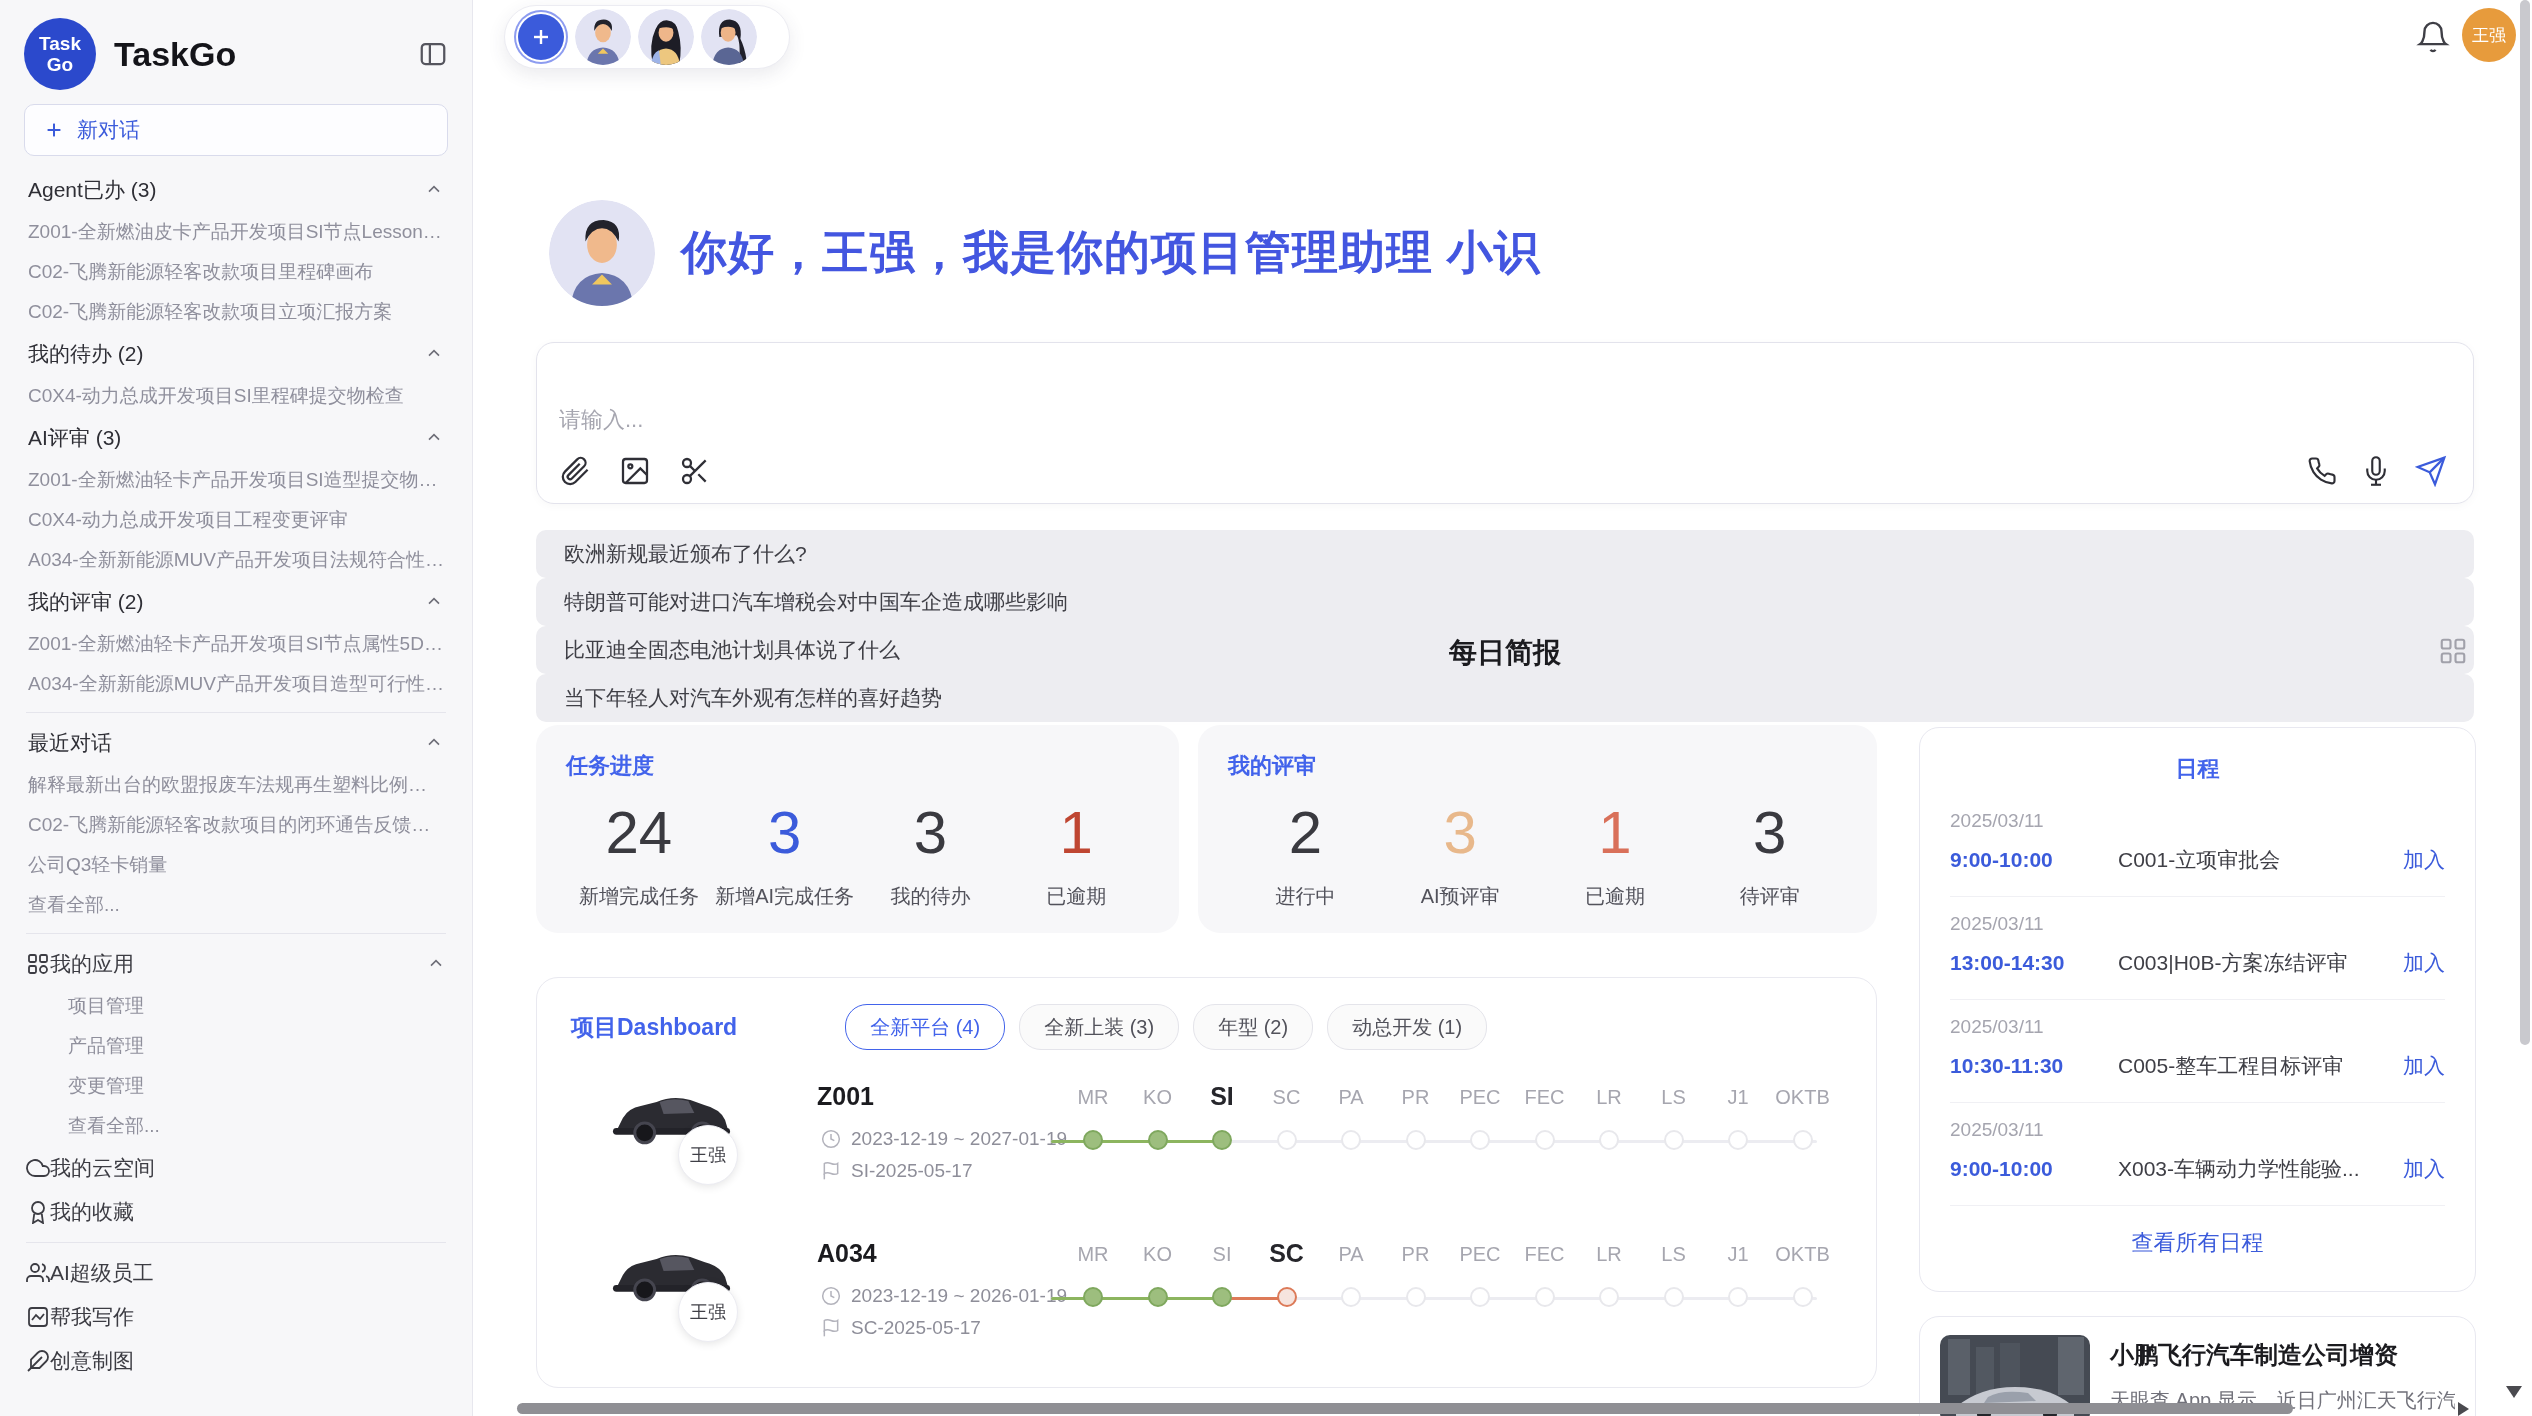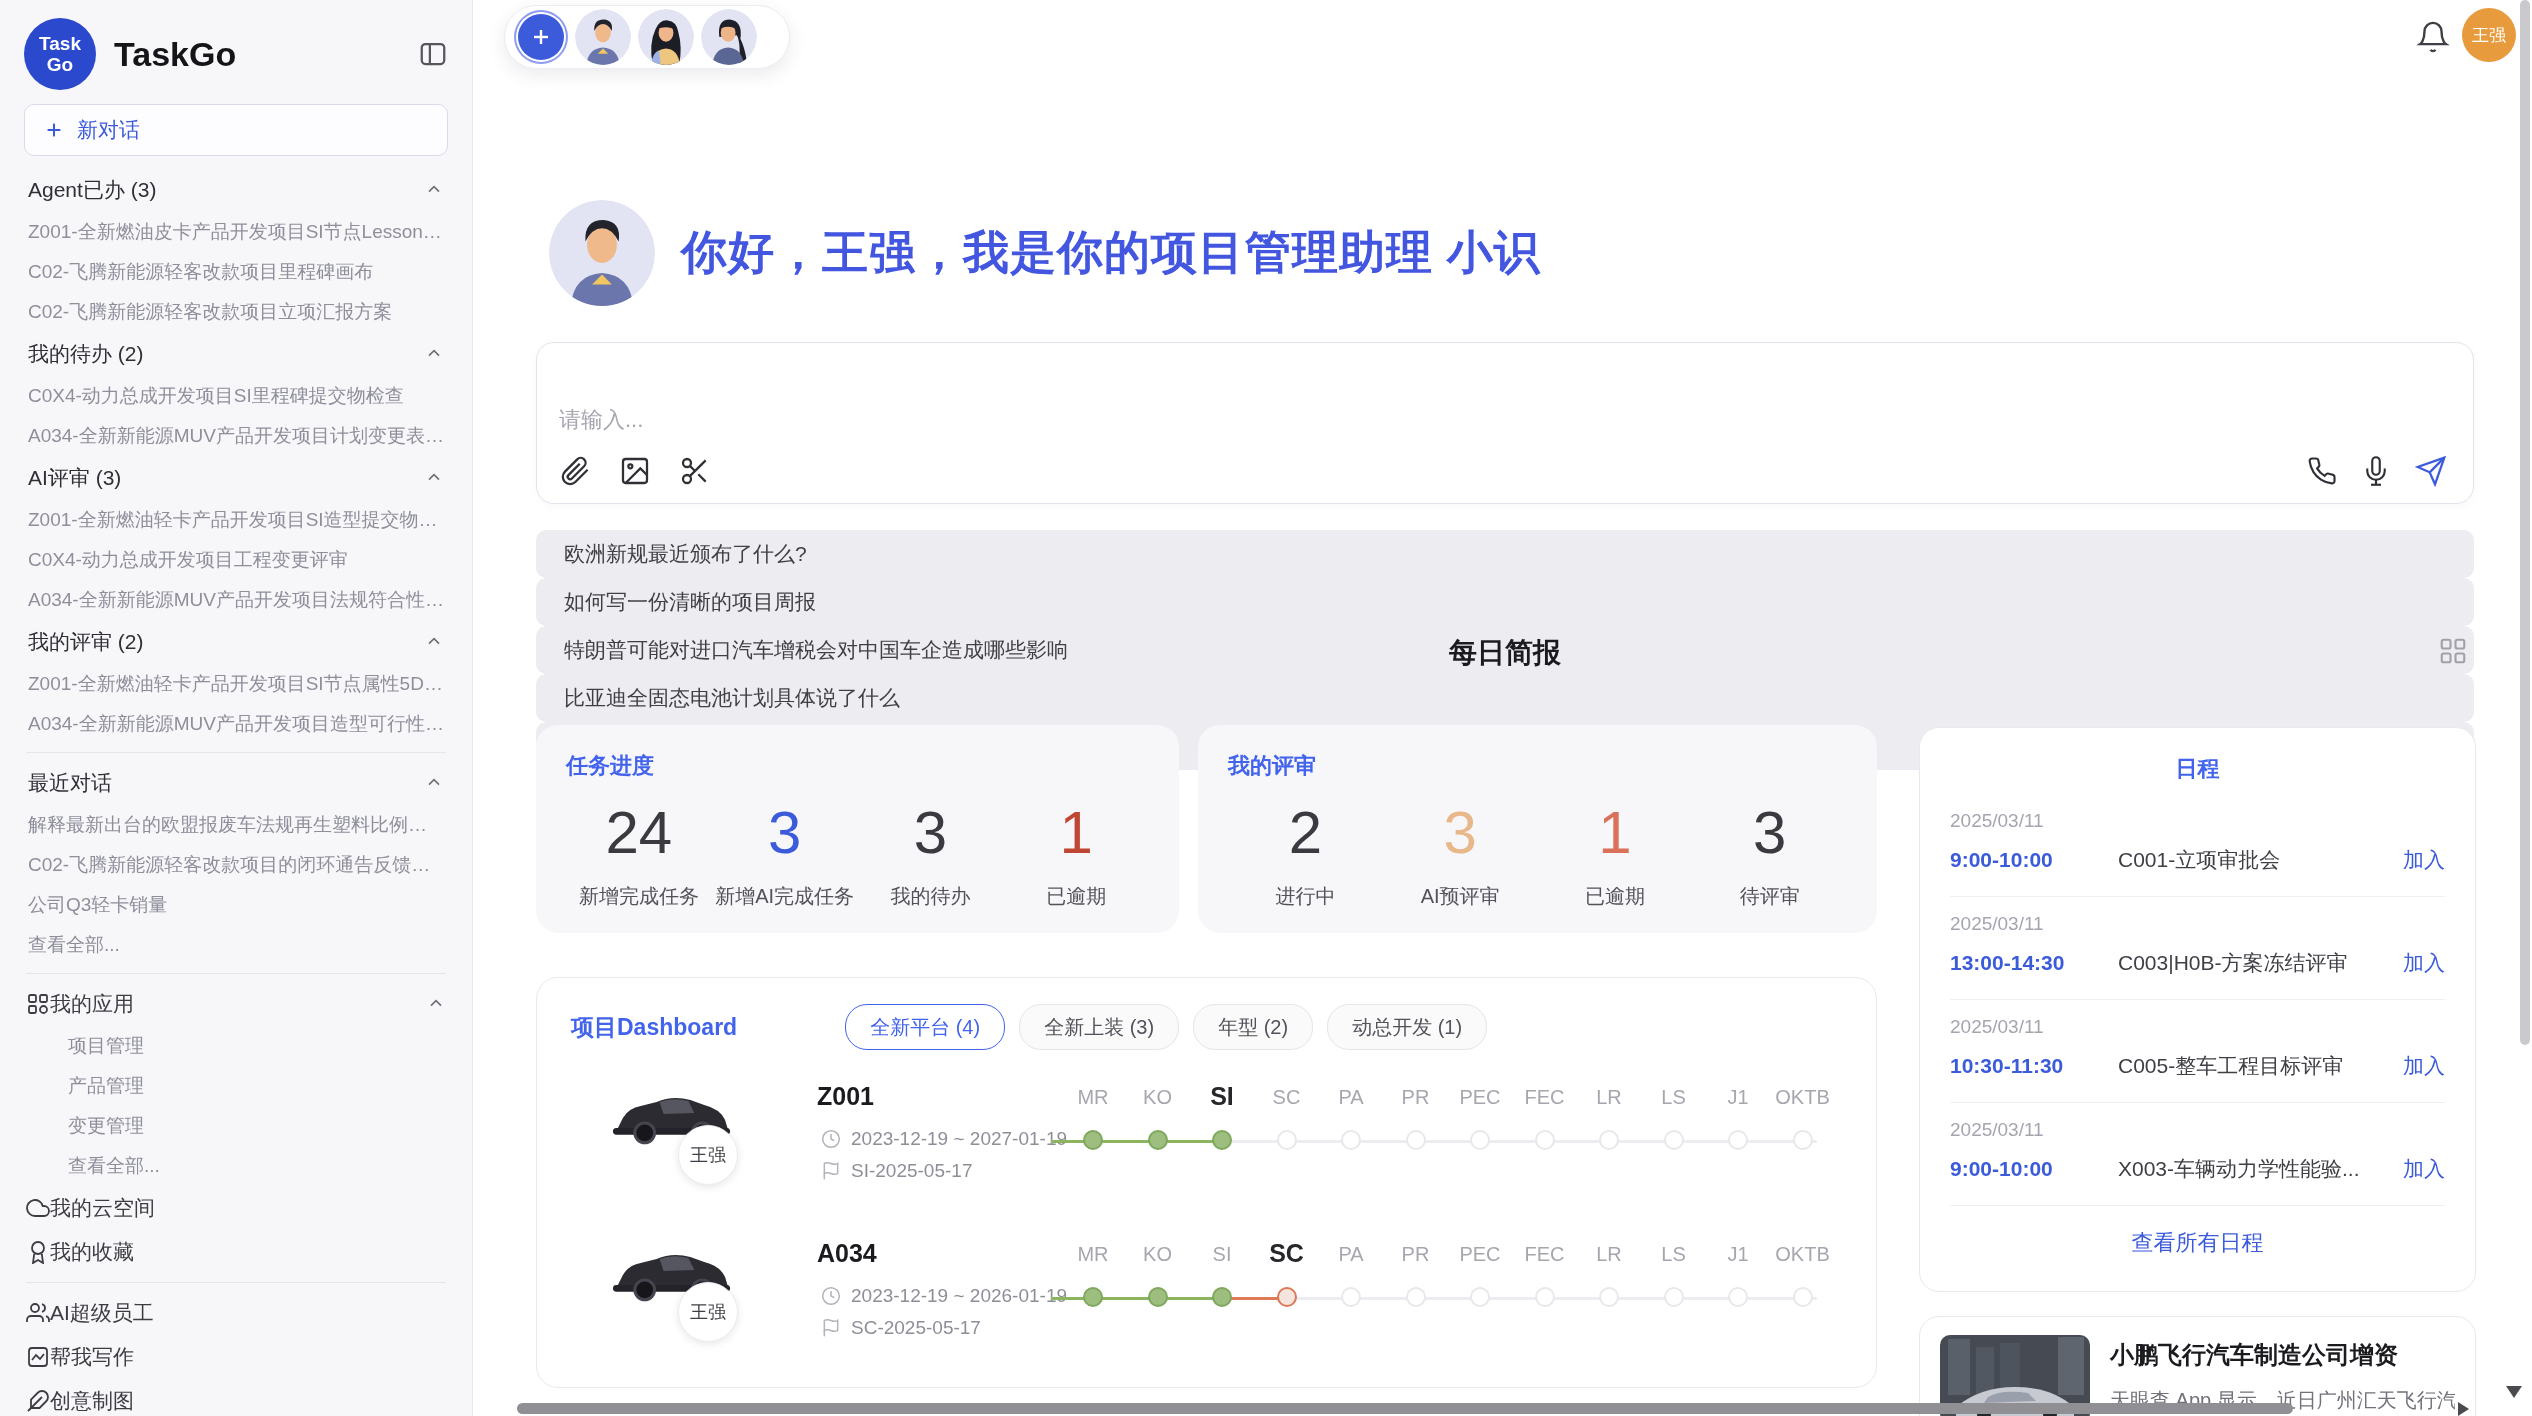--- a/index.html
+++ b/index.html
@@ -159,21 +159,20 @@
       <div class="side-item">Z001-全新燃油皮卡产品开发项目SI节点Lesson Learn报告</div>
       <div class="side-item">C02-飞腾新能源轻客改款项目里程碑画布</div>
       <div class="side-item">C02-飞腾新能源轻客改款项目立项汇报方案</div>
       <div class="section-header">
         <span>我的待办 (2)</span>
         <svg class="chev" width="20" height="20" viewBox="0 0 24 24" fill="none" stroke="currentColor" stroke-width="2">
           <polyline points="6 14 12 8 18 14"></polyline>
         </svg>
       </div>
       <div class="side-item">C0X4-动力总成开发项目SI里程碑提交物检查</div>
-      <div class="side-item">A034-全新新能源MUV产品开发项目计划变更表编写</div>
       <div class="section-header">
         <span>AI评审 (3)</span>
         <svg class="chev" width="20" height="20" viewBox="0 0 24 24" fill="none" stroke="currentColor" stroke-width="2">
           <polyline points="6 14 12 8 18 14"></polyline>
         </svg>
       </div>
       <div class="side-item">Z001-全新燃油轻卡产品开发项目SI造型提交物评审</div>
       <div class="side-item">C0X4-动力总成开发项目工程变更评审</div>
       <div class="side-item">A034-全新新能源MUV产品开发项目法规符合性评审</div>
       <div class="section-header">
@@ -373,21 +372,20 @@
       <svg width="32" height="32" viewBox="0 0 24 24" fill="none" stroke="currentColor" stroke-width="1.7">
         <line x1="22" y1="2" x2="11" y2="13"></line>
           <polygon points="22 2 15 22 11 13 2 9 22 2"></polygon>
         </svg>
     </span>
   </div>
 </div>
 
 <div class="chips abs" id="chips">
     <div class="chip">欧洲新规最近颁布了什么?</div>
-    <div class="chip">如何写一份清晰的项目周报</div>
     <div class="chip">特朗普可能对进口汽车增税会对中国车企造成哪些影响</div>
     <div class="chip">比亚迪全固态电池计划具体说了什么</div>
     <div class="chip">当下年轻人对汽车外观有怎样的喜好趋势</div>
   </div>
 
 <div class="brief-row abs">
   <h2>每日简报</h2>
   <span class="brief-grid-icon">
     <svg width="30" height="30" viewBox="0 0 24 24" fill="none" stroke="currentColor" stroke-width="1.7">
       <rect x="3" y="3" width="7" height="7" rx="1.5"></rect>

